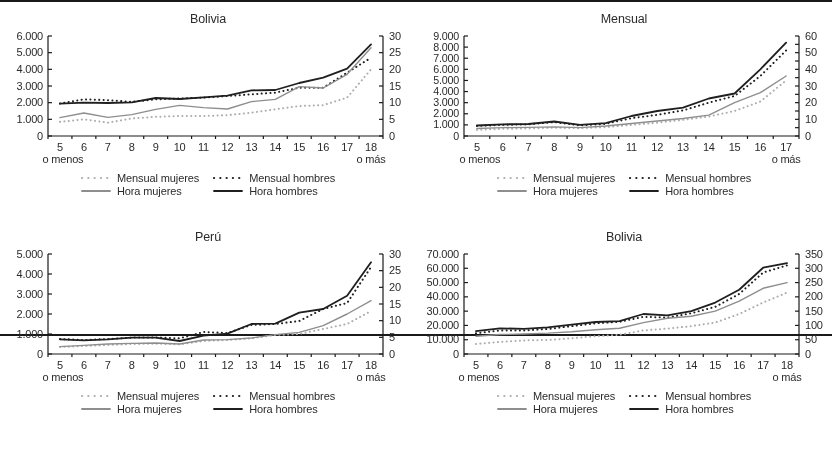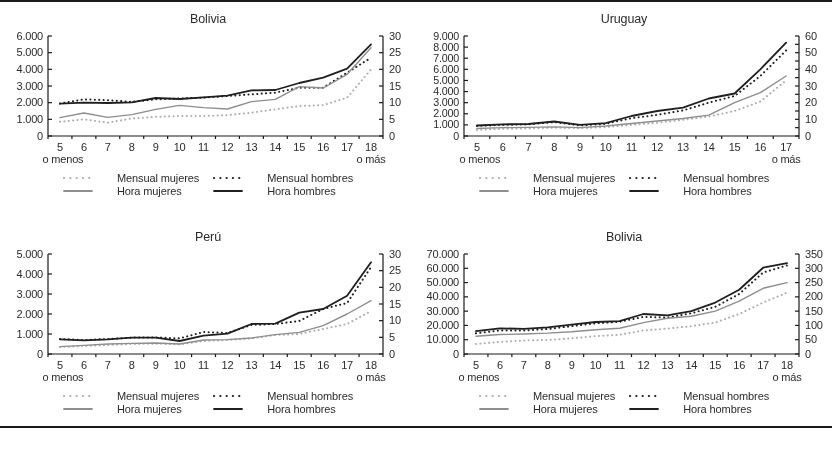--- a/index.html
+++ b/index.html
@@ -1,24 +1,24 @@
 <!DOCTYPE html>
 <html><head>
 <meta charset="utf-8">
 <style>
   html,body{margin:0;padding:0;background:#fff;}
   body{width:832px;height:456px;overflow:hidden;font-family:"Liberation Sans",sans-serif;}
-  .page{width:832px;height:428px;border-top:2px solid #1a1a1a;border-bottom:2px solid #1a1a1a;box-sizing:border-box;text-align:center;}
+  .page{width:832px;height:336px;border-top:2px solid #1a1a1a;border-bottom:2px solid #1a1a1a;box-sizing:border-box;text-align:center;}
   .grid{display:grid;grid-template-columns:416px 416px;grid-template-rows:218px 218px;padding-top:6px;}
   .chart{display:flex;flex-direction:column;align-items:center;}
   .title{margin:4px 0 0 0;font-size:12.5px;font-weight:400;color:#2b2b2b;letter-spacing:-0.1px;}
   svg.plot{display:block;}
   svg text{font-family:"Liberation Sans",sans-serif;fill:#2b2b2b;letter-spacing:-0.2px;}
   .legend{display:grid;grid-template-columns:auto auto;column-gap:14px;row-gap:1px;margin-top:2px;justify-content:center;}
-  .legend-item{display:flex;align-items:center;gap:24px;font-size:11px;color:#2b2b2b;letter-spacing:-0.1px;}
+  .legend-item{display:flex;align-items:center;gap:6px;font-size:11px;color:#2b2b2b;letter-spacing:-0.1px;}
   .legend-item svg{flex:0 0 auto;}
 </style>
 </head>
 <body>
 
 <div class="page">
   <div class="grid">
 
     <section class="chart">
       <h3 class="title">Bolivia</h3>
@@ -112,21 +112,21 @@
           <div class="legend-item">
             <svg width="30" height="8">
               <line x1="1" y1="4" x2="29" y2="4" stroke="#1f1f1f" stroke-width="1.8" stroke-linecap="round"></line>
             </svg>
             <span>Hora hombres</span>
           </div>
         </div>
     </section>
 
     <section class="chart">
-      <h3 class="title">Uruguay</h3>
+      <h3 class="title">Mensual</h3>
       <svg class="plot" width="416" height="144" viewBox="0 0 416 144">
           <line x1="48" y1="10" x2="48" y2="110" stroke="#1a1a1a" stroke-width="1.2"></line>
           <line x1="383" y1="10" x2="383" y2="110" stroke="#1a1a1a" stroke-width="1.2"></line>
           <line x1="48" y1="110" x2="383" y2="110" stroke="#1a1a1a" stroke-width="1.2"></line>
           <line x1="48" y1="10" x2="52" y2="10" stroke="#1a1a1a" stroke-width="1.2"></line>
           <text x="43" y="13.5" text-anchor="end" font-size="10.71111111111111">9.000</text>
           <line x1="48" y1="21.11111111111111" x2="52" y2="21.11111111111111" stroke="#1a1a1a" stroke-width="1.2"></line>
           <text x="43" y="24.61111111111111" text-anchor="end" font-size="10.71111111111111">8.000</text>
           <line x1="48" y1="32.22222222222222" x2="52" y2="32.22222222222222" stroke="#1a1a1a" stroke-width="1.2"></line>
           <text x="43" y="35.72222222222222" text-anchor="end" font-size="10.71111111111111">7.000</text>

